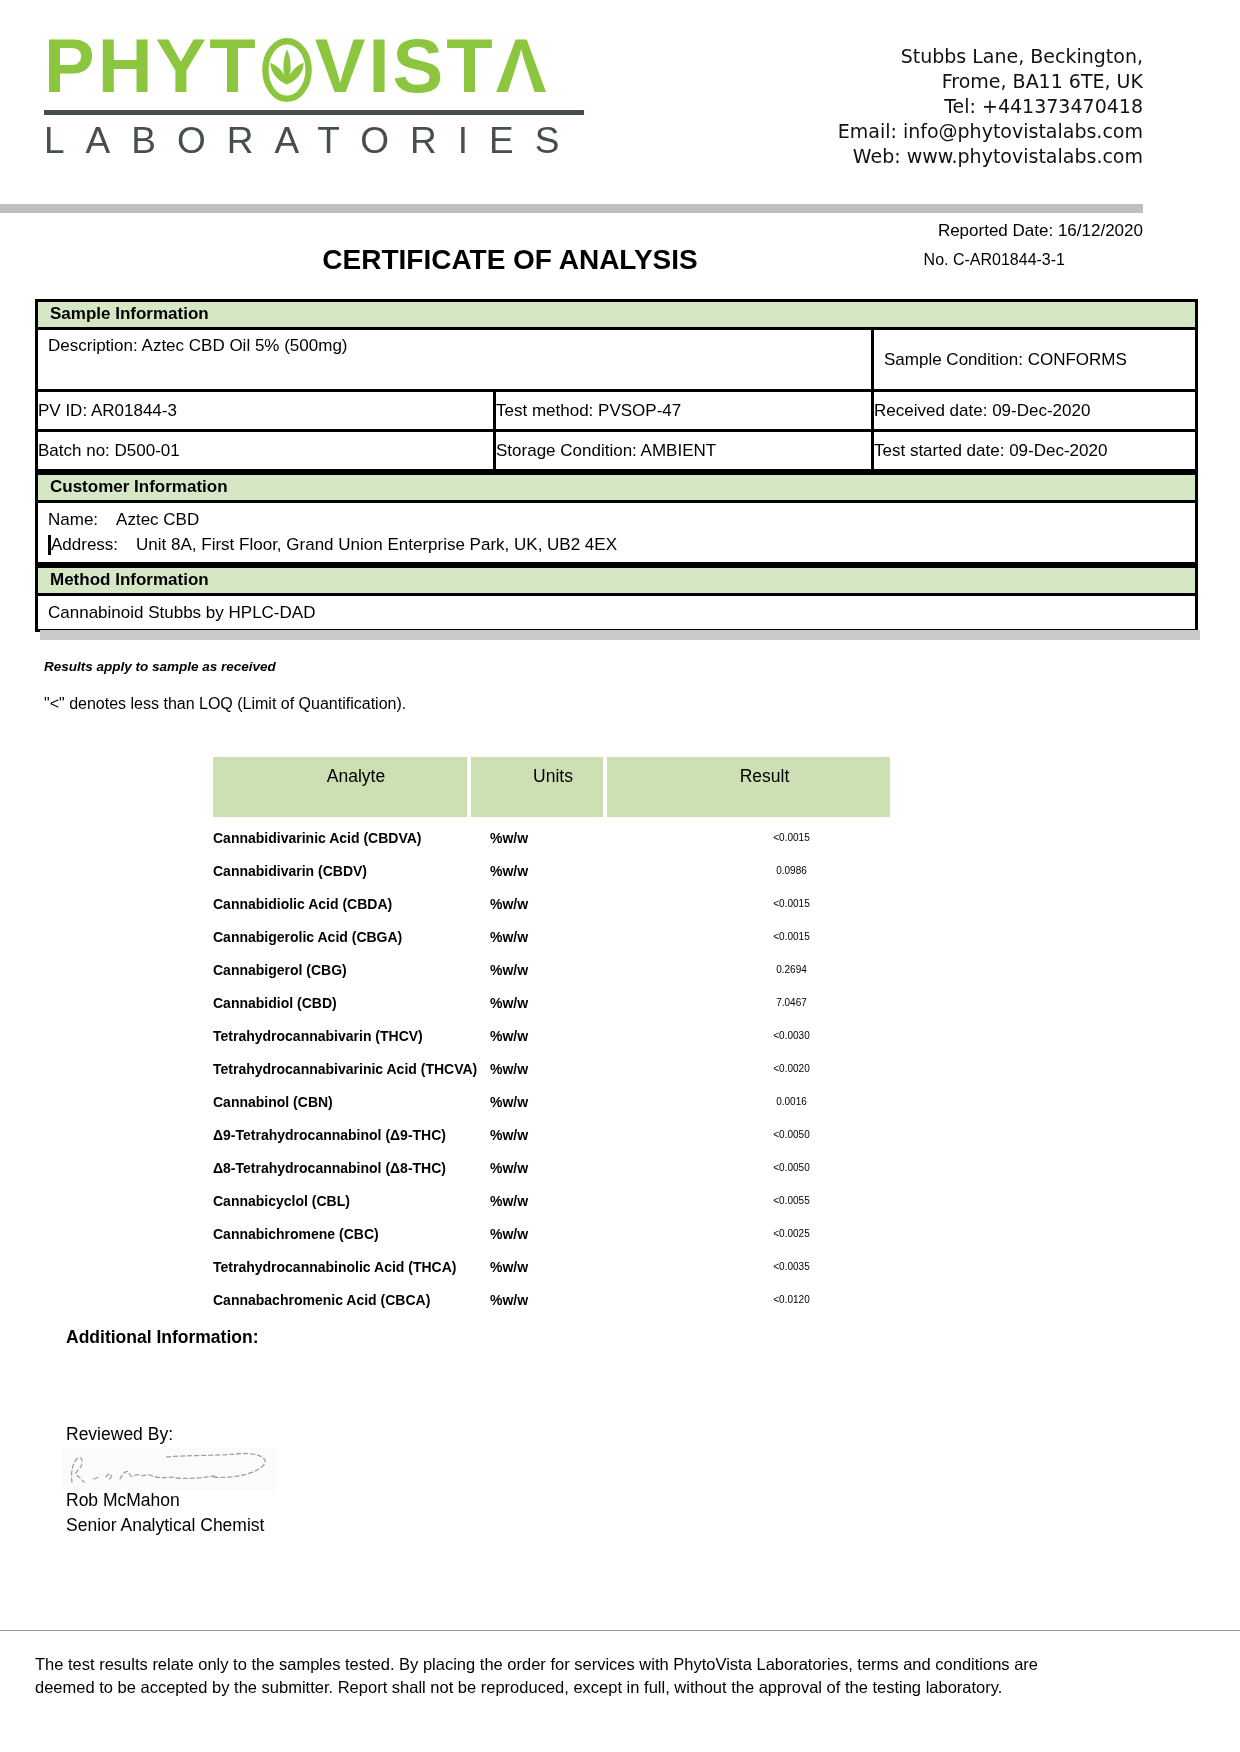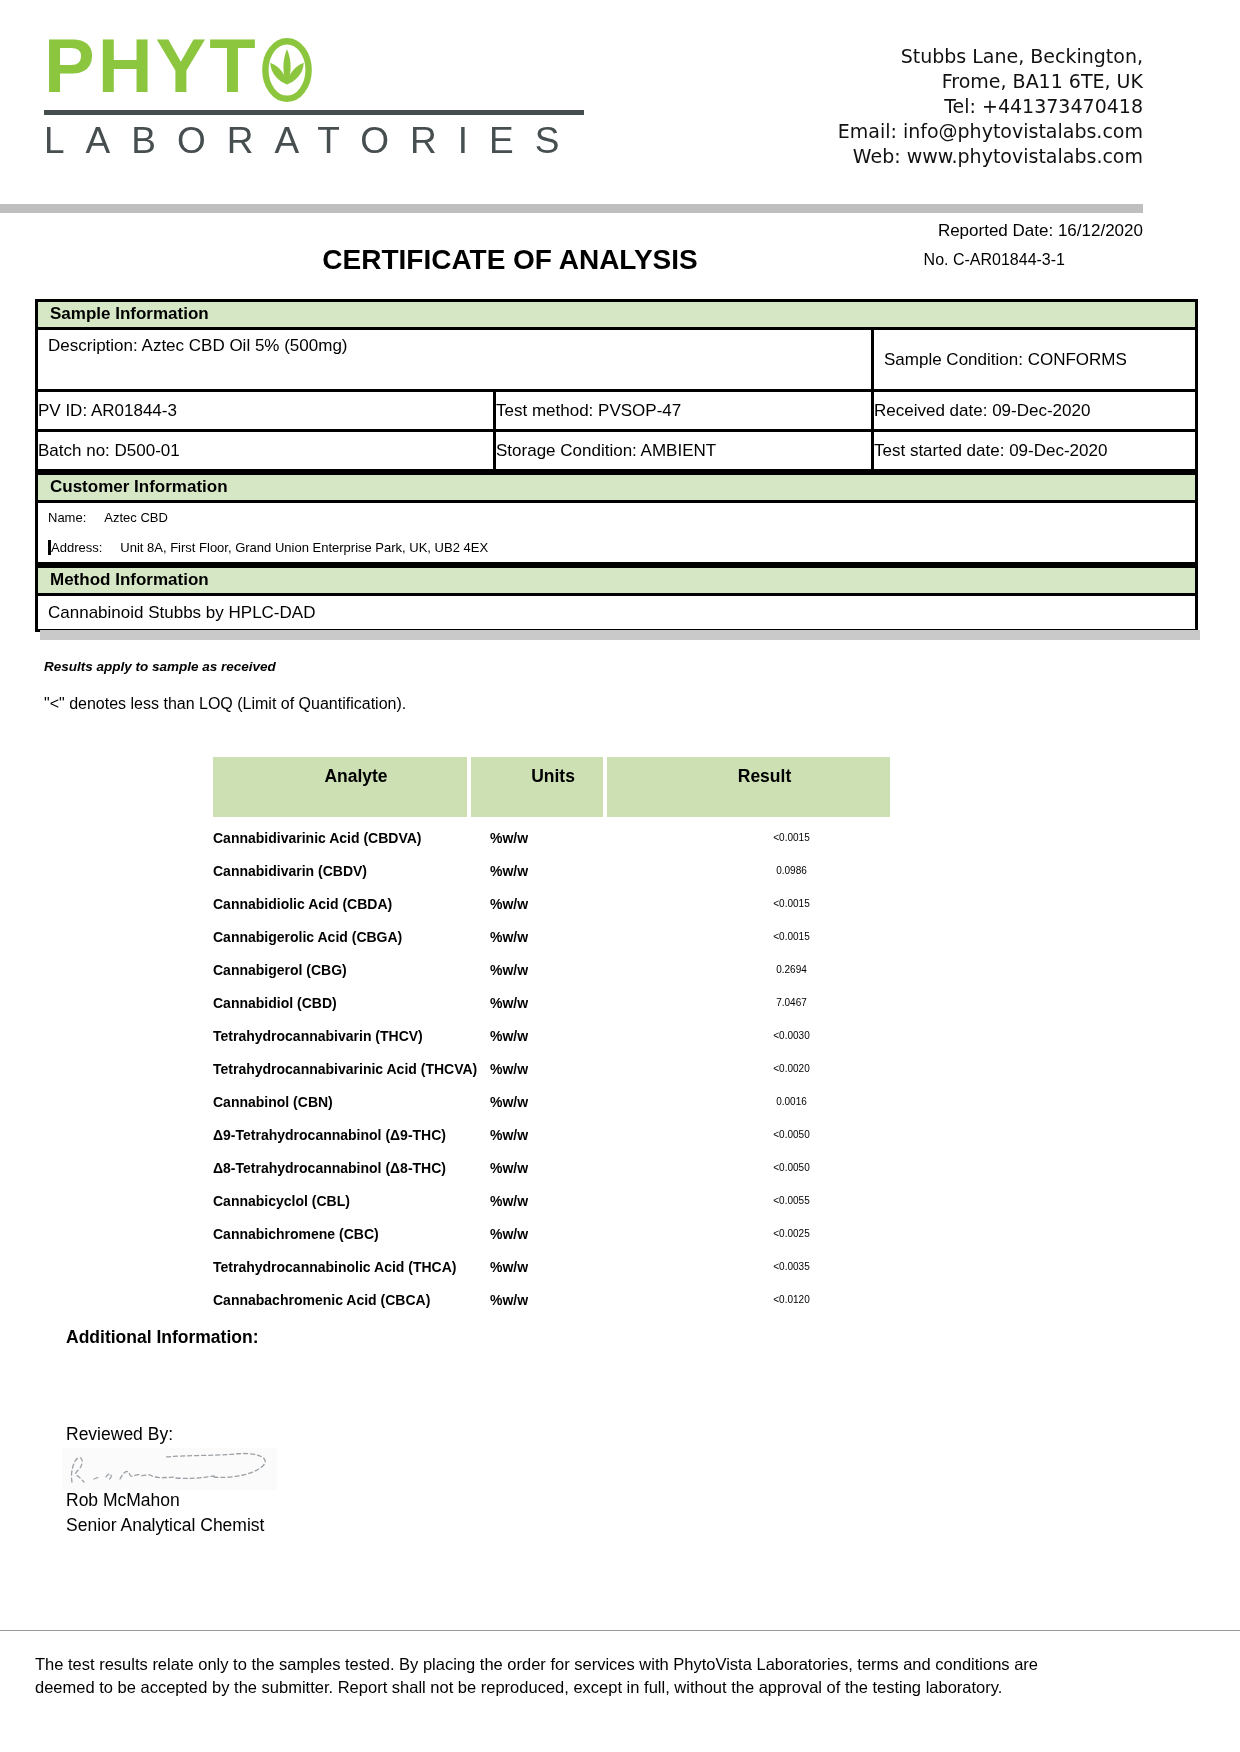--- a/index.html
+++ b/index.html
@@ -34,33 +34,33 @@
   .irow > div + div{border-left:3px solid #000;}
   .row-desc{height:62px;}
   .cell-desc{width:833px;padding:6px 10px;font-size:17px;}
   .cell-cond{flex:1;display:flex;align-items:center;padding-left:10px;font-size:17px;}
   .row3{height:40px;font-size:17px;}
   .row3 > div{display:flex;align-items:center;}
   .c1{width:455px;}
   .c2{width:378px;}
   .c3{flex:1;}
   .row-cust{height:62px;flex-direction:column;justify-content:space-between;
-            padding:7px 10px;font-size:13px;display:flex;}
+            padding:7px 10px;font-size:17px;display:flex;}
   .row-method{height:36px;align-items:center;padding-left:10px;font-size:17px;}
   .lbl-gap{display:inline-block;width:18px;}
   .shadowbar{position:absolute;left:40px;top:630px;width:1160px;height:10px;background:#c9c9c9;}
 
   
   .note1{position:absolute;left:44px;top:659px;font-size:13.5px;font-weight:bold;font-style:italic;}
   .note2{position:absolute;left:44px;top:695px;font-size:16px;}
 
   
   .rt-head{position:absolute;left:213px;top:757px;width:677px;display:flex;gap:4px;}
   .rt-head > div{background:#CDE0B4;height:60px;box-sizing:border-box;padding-top:9px;
-                 text-align:center;font-weight:bold;font-size:17.5px;padding-left:32px;}
+                 text-align:center;font-weight:normal;font-size:17.5px;padding-left:32px;}
   .hc1{width:254px;}
   .hc2{width:132px;}
   .hc3{width:283px;}
   .rt-rows{position:absolute;left:213px;top:821px;width:677px;}
   .rrow{height:33px;display:grid;grid-template-columns:277px 203px 1fr;align-items:center;}
   .cell-analyte{font-weight:bold;font-size:14px;}
   .cell-units{font-weight:bold;font-size:14px;}
   .cell-result{font-size:10px;text-align:center;}
 
   
@@ -80,20 +80,21 @@
 
   <div class="logo">
     <div class="logo-word">
       <span>PHYT</span>
         <span class="leaf"><svg width="52" height="64" viewBox="0 0 64 80">
           <ellipse cx="32" cy="40" rx="27" ry="36" fill="none" stroke="#8CC63F" stroke-width="8"></ellipse>
           <path d="M32,14 C38,27 38,45 32,58 C26,45 26,27 32,14 Z" fill="#8CC63F"></path>
           <path d="M32,58 C21,54 12,45 11,31 C22,35 30,45 32,56 Z" fill="#8CC63F"></path>
           <path d="M32,58 C43,54 52,45 53,31 C42,35 34,45 32,56 Z" fill="#8CC63F"></path>
         </svg></span>
+        <span>VISTΛ</span>
     </div>
     <div class="logo-rule"></div>
     <div class="logo-sub">LABORATORIES</div>
   </div>
 
   <div class="contact">
       <div>Stubbs Lane, Beckington,</div>
       <div>Frome, BA11 6TE, UK</div>
       <div>Tel: +441373470418</div>
       <div>Email: info@phytovistalabs.com</div>

